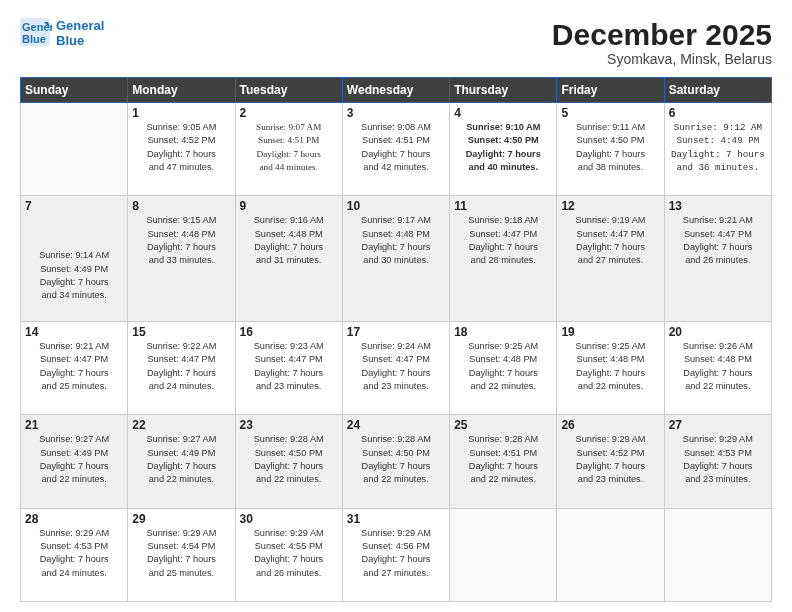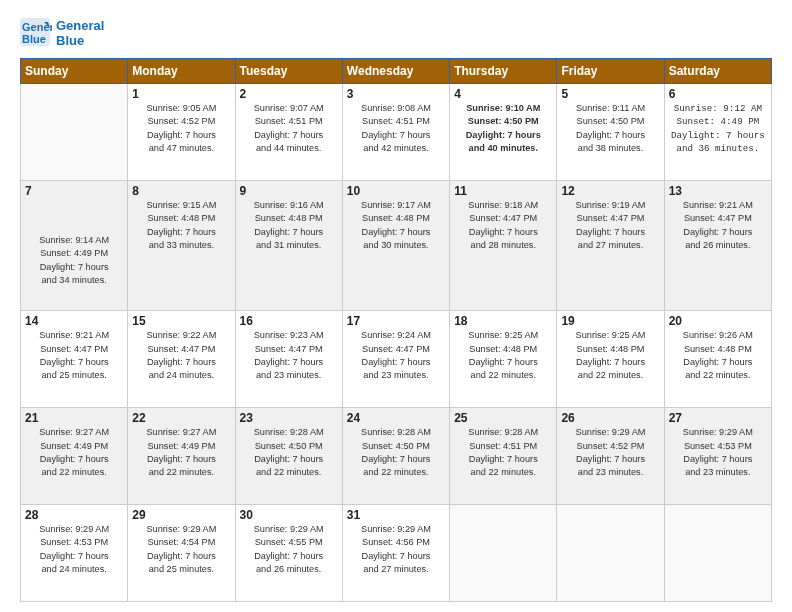--- a/index.html
+++ b/index.html
@@ -42,21 +42,21 @@
       color: #444;
     }
     .calendar {
       flex: 1;
       border: 1px solid #ccc;
       border-collapse: collapse;
       width: 100%;
       table-layout: fixed;
     }
     .calendar th {
-      background-color: #a16207;
+      background-color: #404040;
       color: #fff;
       font-size: 12px;
       font-weight: bold;
       padding: 5px 4px;
       text-align: left;
       border: 1px solid #2a62ad;
     }
     .calendar td {
       vertical-align: top;
       border: 1px solid #ccc;
@@ -95,20 +95,24 @@
         <rect x="0" y="0" width="30" height="28" rx="3" fill="#1a6eb5" opacity="0.15"></rect>
         <text x="2" y="13" font-size="11" font-weight="bold" fill="#1a6eb5" font-family="Arial">General</text>
         <text x="2" y="25" font-size="11" font-weight="bold" fill="#1a6eb5" font-family="Arial">Blue</text>
         <polygon points="24,4 30,10 28,4" fill="#1a6eb5"></polygon>
       </svg>
       <div style="display:flex;flex-direction:column;margin-left:2px;">
         <span style="font-size:13px;font-weight:bold;color:#1a6eb5;">General</span>
         <span style="font-size:13px;font-weight:bold;color:#1a6eb5;">Blue</span>
       </div>
     </div>
+    <div class="title-block">
+      <div class="month-title">December 2025</div>
+      <div class="location">Syomkava, Minsk, Belarus</div>
+    </div>
   </div>
 
   <table class="calendar">
     <thead>
       <tr>
       <th>Sunday</th>
           <th>Monday</th>
           <th>Tuesday</th>
           <th>Wednesday</th>
           <th>Thursday</th>
@@ -121,21 +125,21 @@
           <td class="empty"></td>
           <td>
             <span class="day-num">1</span>
             <div class="day-info" style="white-space: pre-line;">Sunrise: 9:05 AM
 Sunset: 4:52 PM
 Daylight: 7 hours
 and 47 minutes.</div>
           </td>
           <td>
             <span class="day-num">2</span>
-            <div class="day-info" style="white-space: pre-line;">Sunrise: 9:07 AM
+            <div class="day-info" style="white-space: pre-line; font-family: Liberation Serif, serif;">Sunrise: 9:07 AM
 Sunset: 4:51 PM
 Daylight: 7 hours
 and 44 minutes.</div>
           </td>
           <td>
             <span class="day-num">3</span>
             <div class="day-info" style="white-space: pre-line;">Sunrise: 9:08 AM
 Sunset: 4:51 PM
 Daylight: 7 hours
 and 42 minutes.</div>

